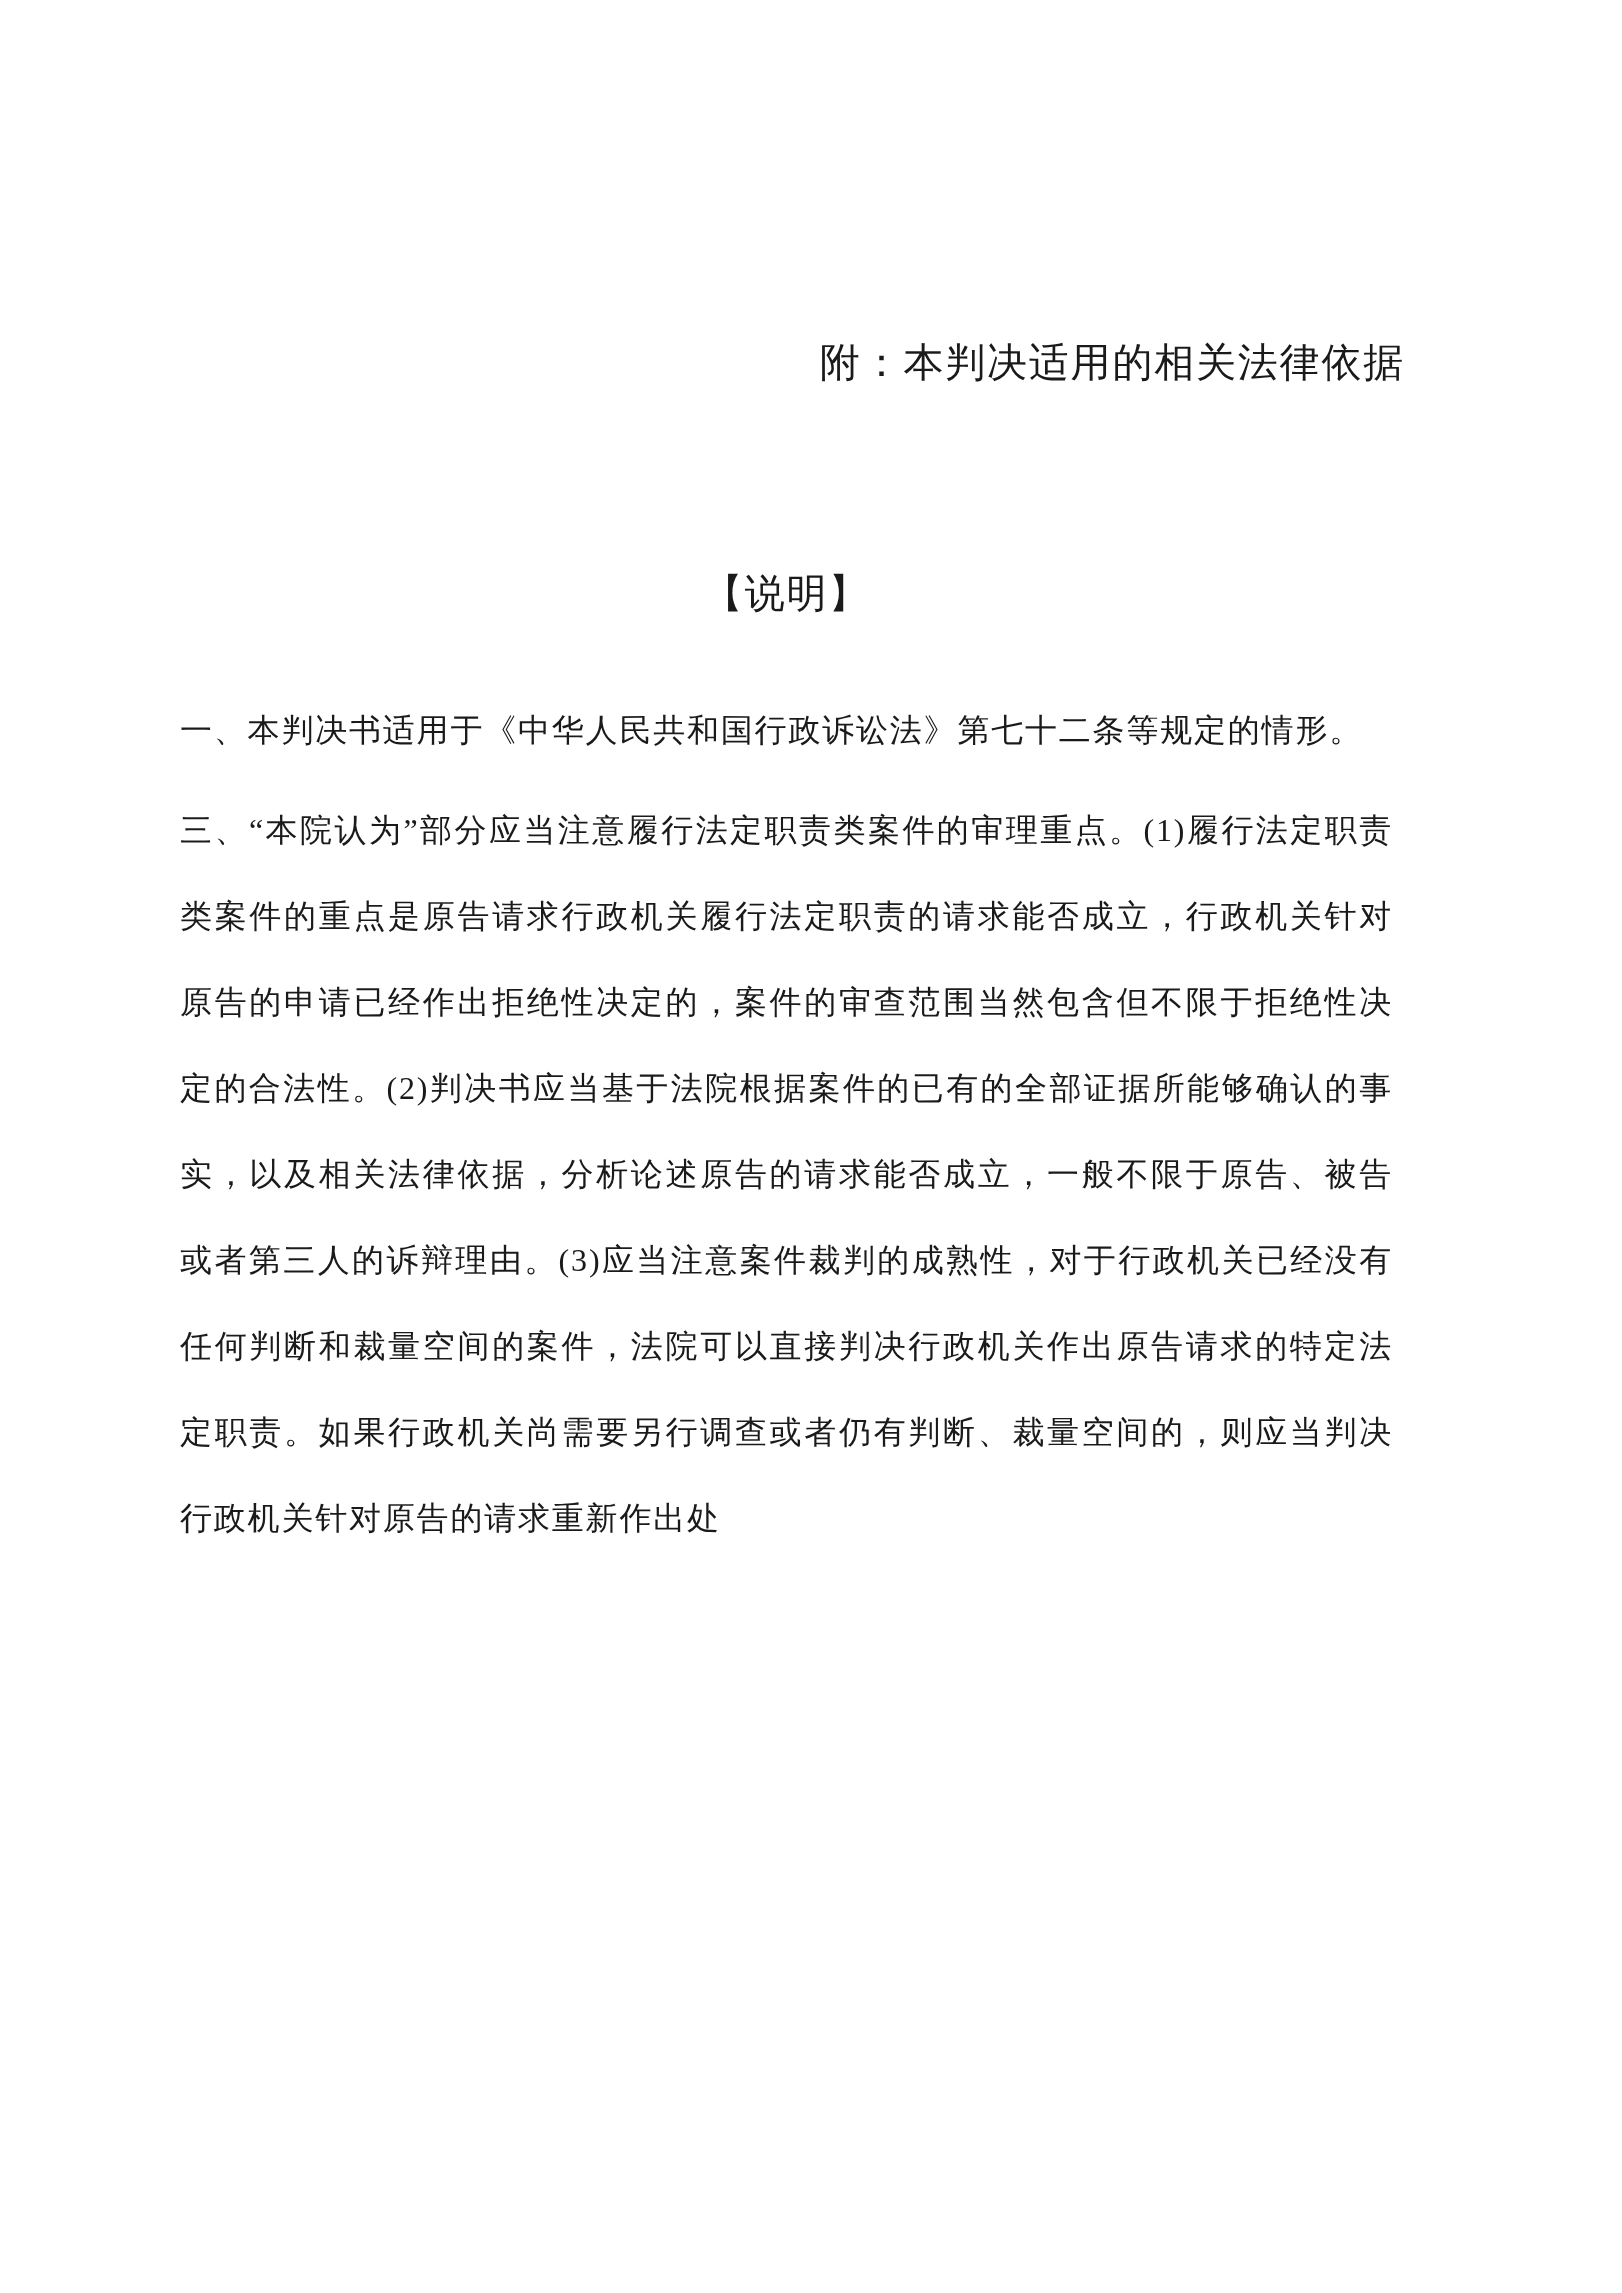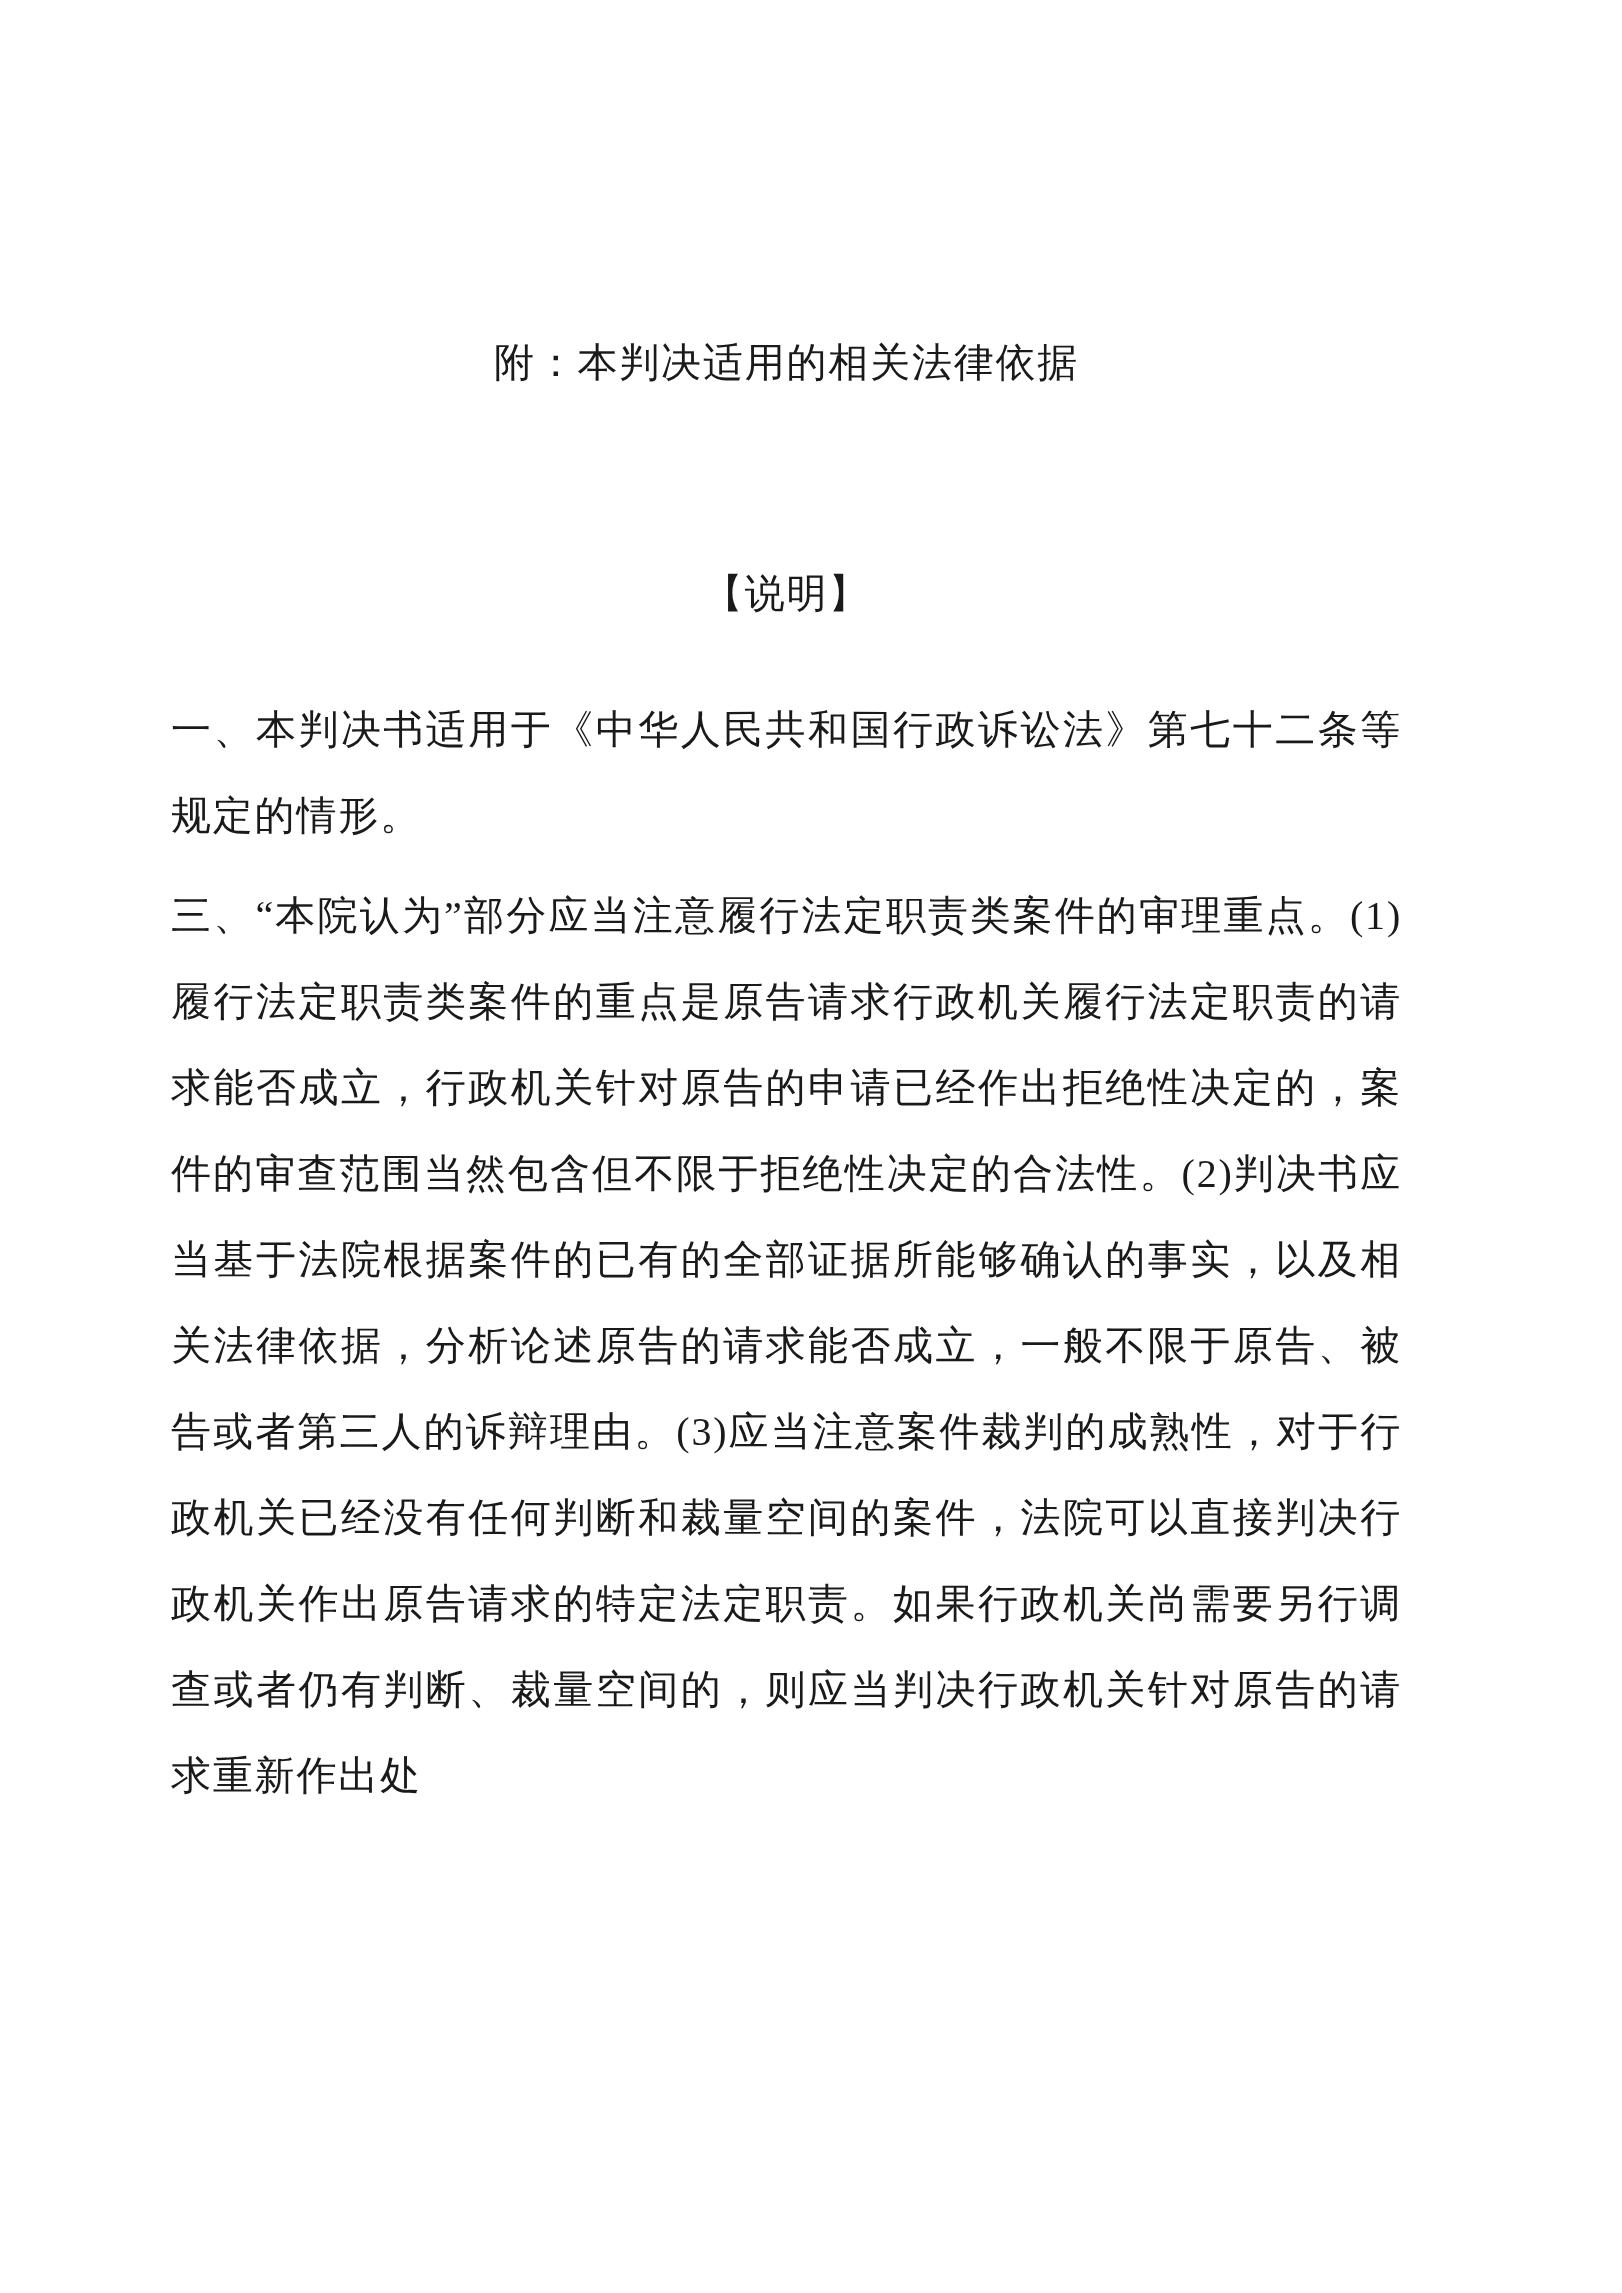--- a/index.html
+++ b/index.html
@@ -19,33 +19,33 @@
     width: 1623px;
     height: 2294px;
     padding: 320px 218px 0 168px;
     background: #ffffff;
   }
   .attachment-title {
     margin: 0 0 145px 0;
     font-size: 40px;
     line-height: 86px;
     letter-spacing: 1.8px;
-    text-align: center;
+    text-align: right;
     white-space: nowrap;
   }
   .section-heading {
     margin: 0 0 50px 0;
     font-size: 40px;
     line-height: 86px;
     letter-spacing: 1.8px;
     text-align: center;
   }
   .para {
-    margin: 3px;
-    font-size: 40px;
+    margin: 12px;
+    font-size: 32px;
     line-height: 86px;
     letter-spacing: 1.8px;
     text-align: justify;
     text-align-last: left;
     word-break: break-all;
     overflow-wrap: break-word;
   }
   .para.p1 { margin-bottom: 13.6px; }
   .para.p2 { margin-bottom: 55px; }
   .para.p3 { margin-bottom: 0; }

